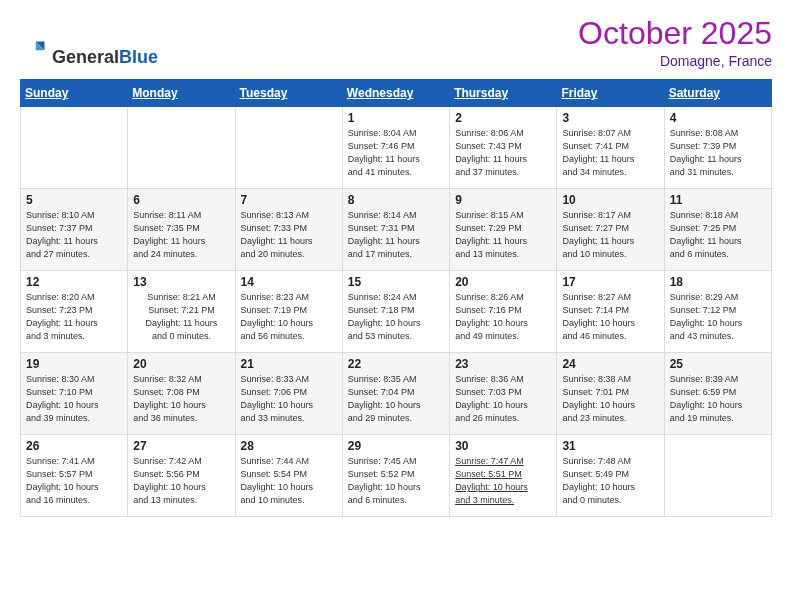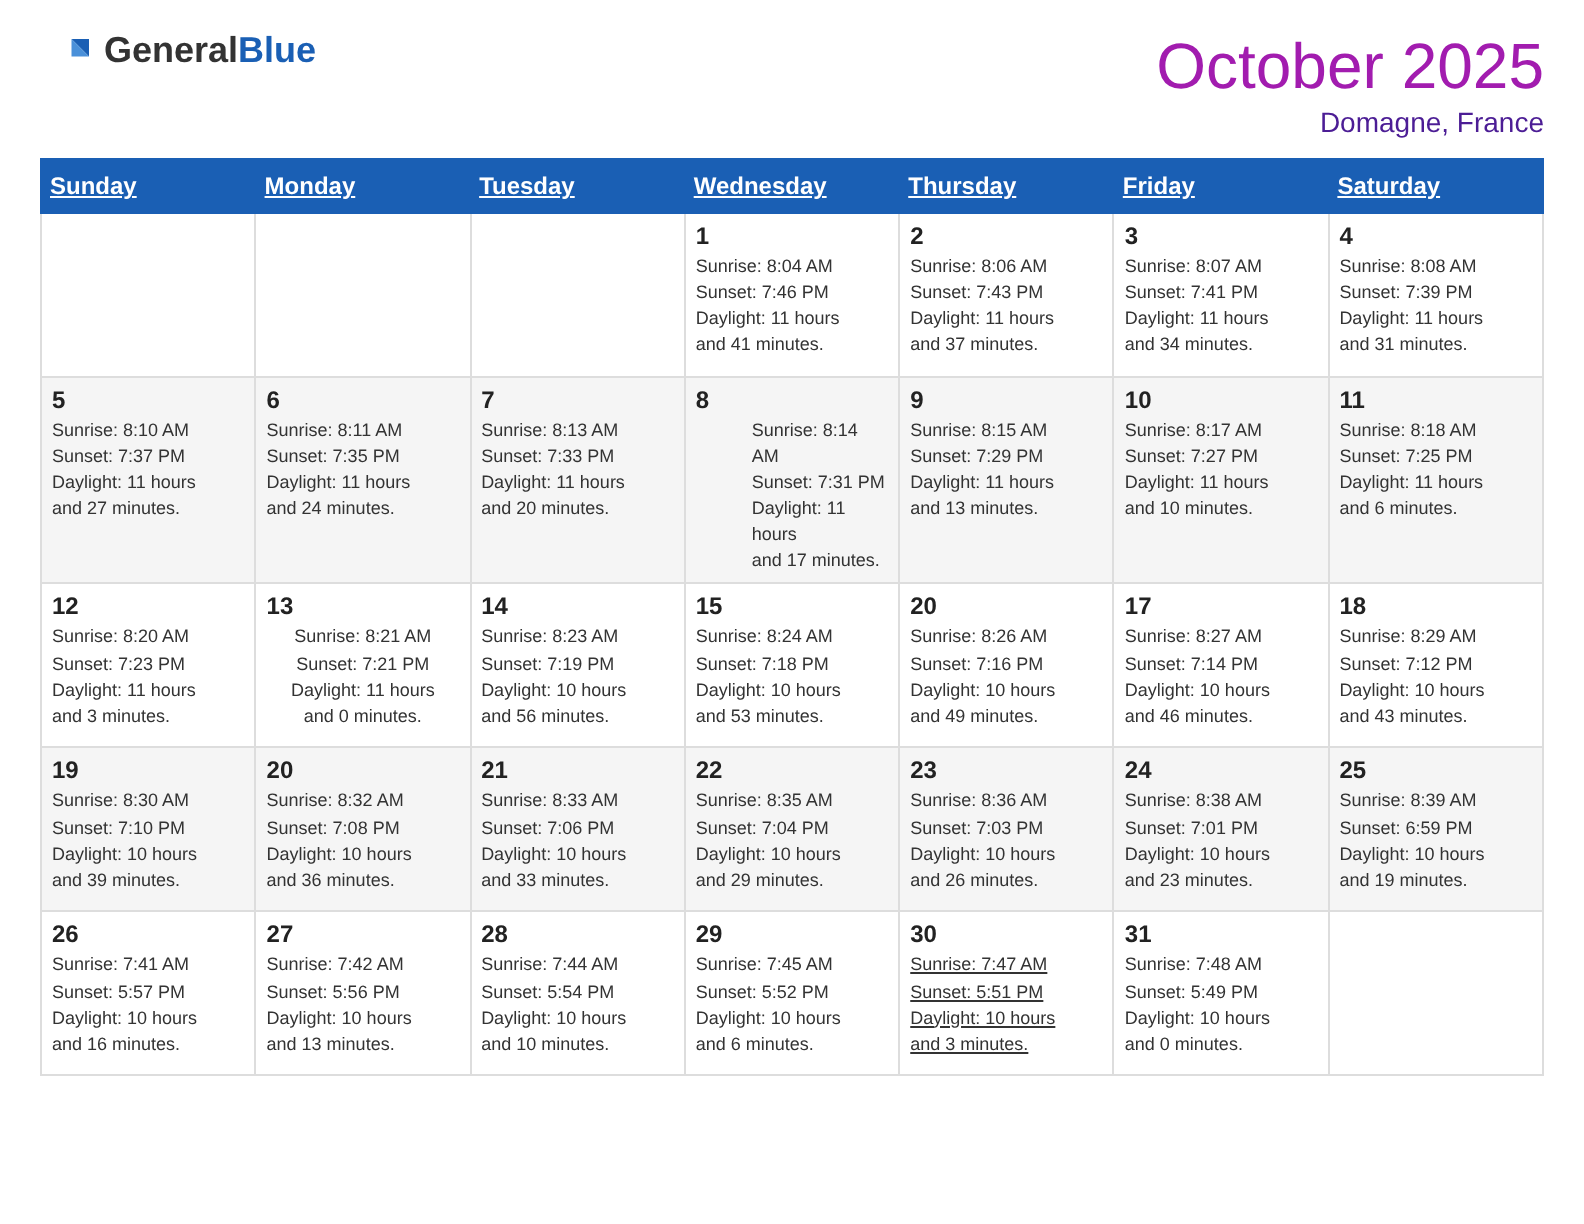--- a/index.html
+++ b/index.html
@@ -17,22 +17,23 @@
       padding: 16px 20px 12px 20px;
     }
     .header {
       display: flex;
       justify-content: space-between;
       align-items: flex-start;
       margin-bottom: 10px;
     }
     .logo {
       display: flex;
-      align-items: flex-start;
+      align-items: flex-end;
       gap: 4px;
+      margin-top: 22px;
     }
     .logo-text {
       font-size: 18px;
       font-weight: bold;
       line-height: 1;
     }
     .logo-general { color: #333; }
     .logo-blue { color: #1a5fb4; }
     .logo-icon {
       width: 28px;
@@ -184,21 +185,21 @@
           </td>
           <td>
             <span class="day-number">7</span>
             <div class="day-info" style="white-space: pre-line;">Sunrise: 8:13 AM
 Sunset: 7:33 PM
 Daylight: 11 hours
 and 20 minutes.</div>
           </td>
           <td>
             <span class="day-number">8</span>
-            <div class="day-info" style="white-space: pre-line; margin-left: 28px;">Sunrise: 8:14 AM
+            <div class="day-info" style="white-space: pre-line;">Sunrise: 8:14 AM
 Sunset: 7:31 PM
 Daylight: 11 hours
 and 17 minutes.</div>
           </td>
           <td>
             <span class="day-number">9</span>
             <div class="day-info" style="white-space: pre-line;">Sunrise: 8:15 AM
 Sunset: 7:29 PM
 Daylight: 11 hours
 and 13 minutes.</div>

